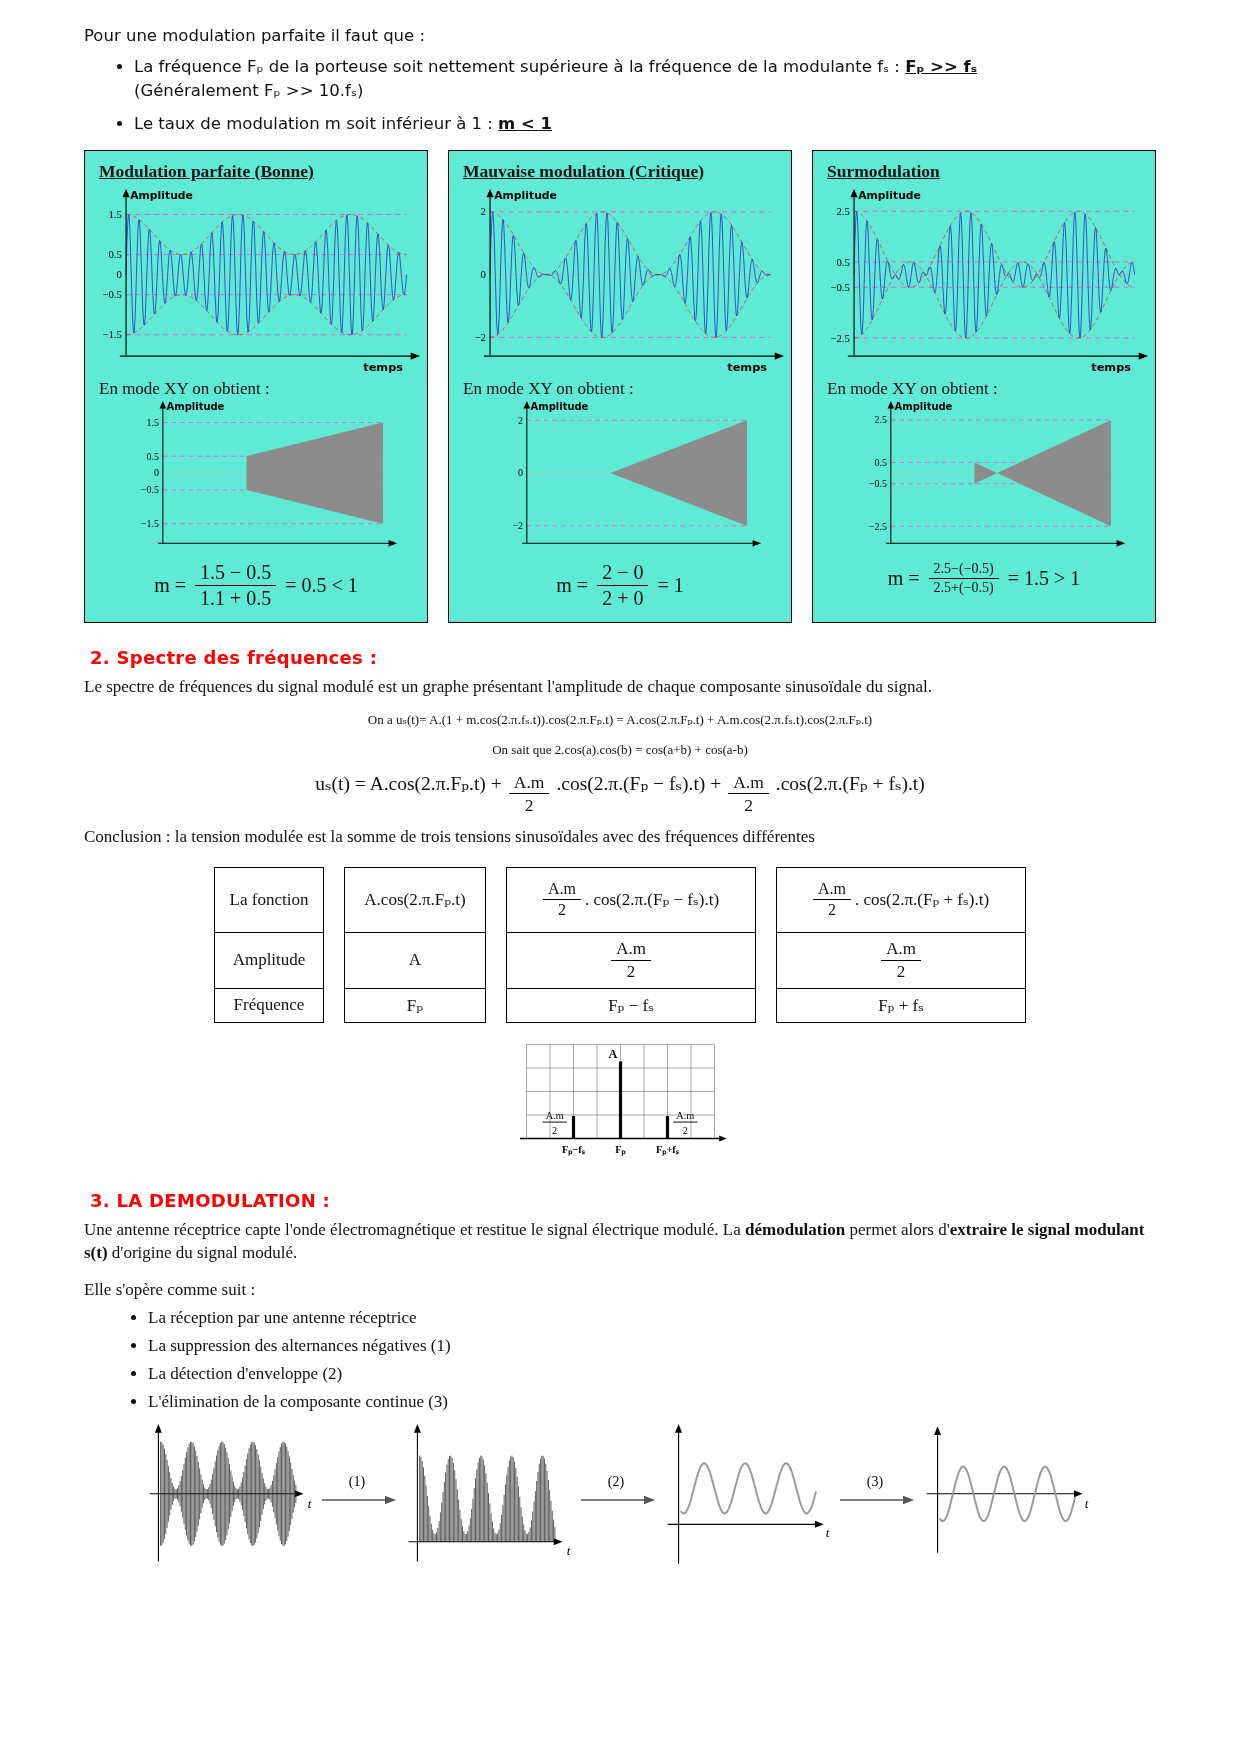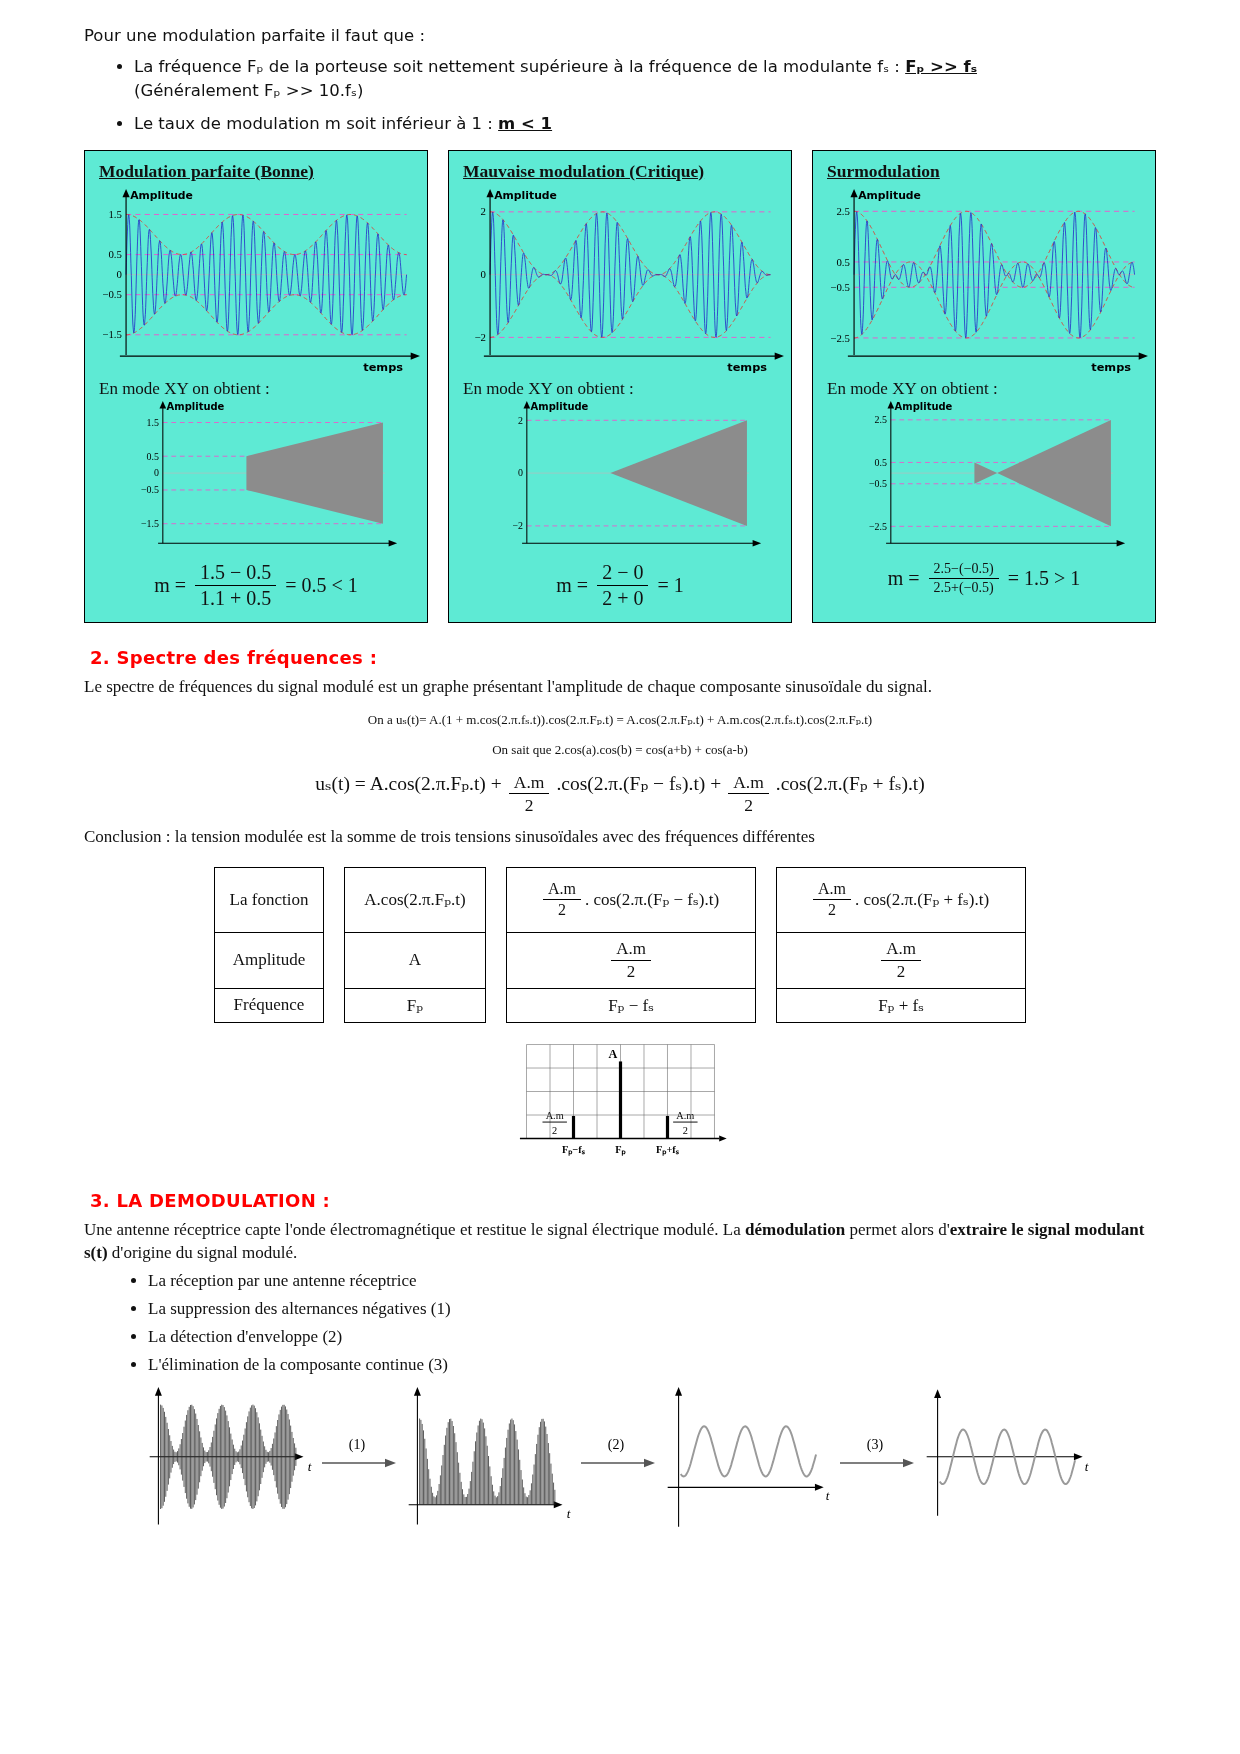--- a/index.html
+++ b/index.html
@@ -318,20 +318,21 @@
         <line x1="175" y1="108" x2="175" y2="84" stroke="#000" stroke-width="3.4"></line>
         <line x1="42" y1="90.5" x2="68" y2="90.5" stroke="#000" stroke-width="1"></line>
         <line x1="181" y1="90.5" x2="207" y2="90.5" stroke="#000" stroke-width="1"></line>
       </svg>
   </div>
 
   <h2 class="red-heading comic">3. LA DEMODULATION :</h2>
   <p class="body">
     <span>Une antenne réceptrice capte l'onde électromagnétique et restitue le signal électrique modulé. La </span><b>démodulation</b><span> permet alors d'</span><b>extraire le signal modulant s(t)</b><span> d'origine du signal modulé.</span>
   </p>
+  <p class="body" style="margin-top:14px;">Elle s'opère comme suit :</p>
   <ul class="s3-list">
     <li>La réception par une antenne réceptrice</li>
     <li>La suppression des alternances négatives (1)</li>
     <li>La détection d'enveloppe (2)</li>
     <li>L'élimination de la composante continue (3)</li>
   </ul>
 
   <div class="demod-row">
     <svg class="demod-fig" viewBox="0 0 160 132">
       <text class="t-lab" x="150" y="77">t</text>

